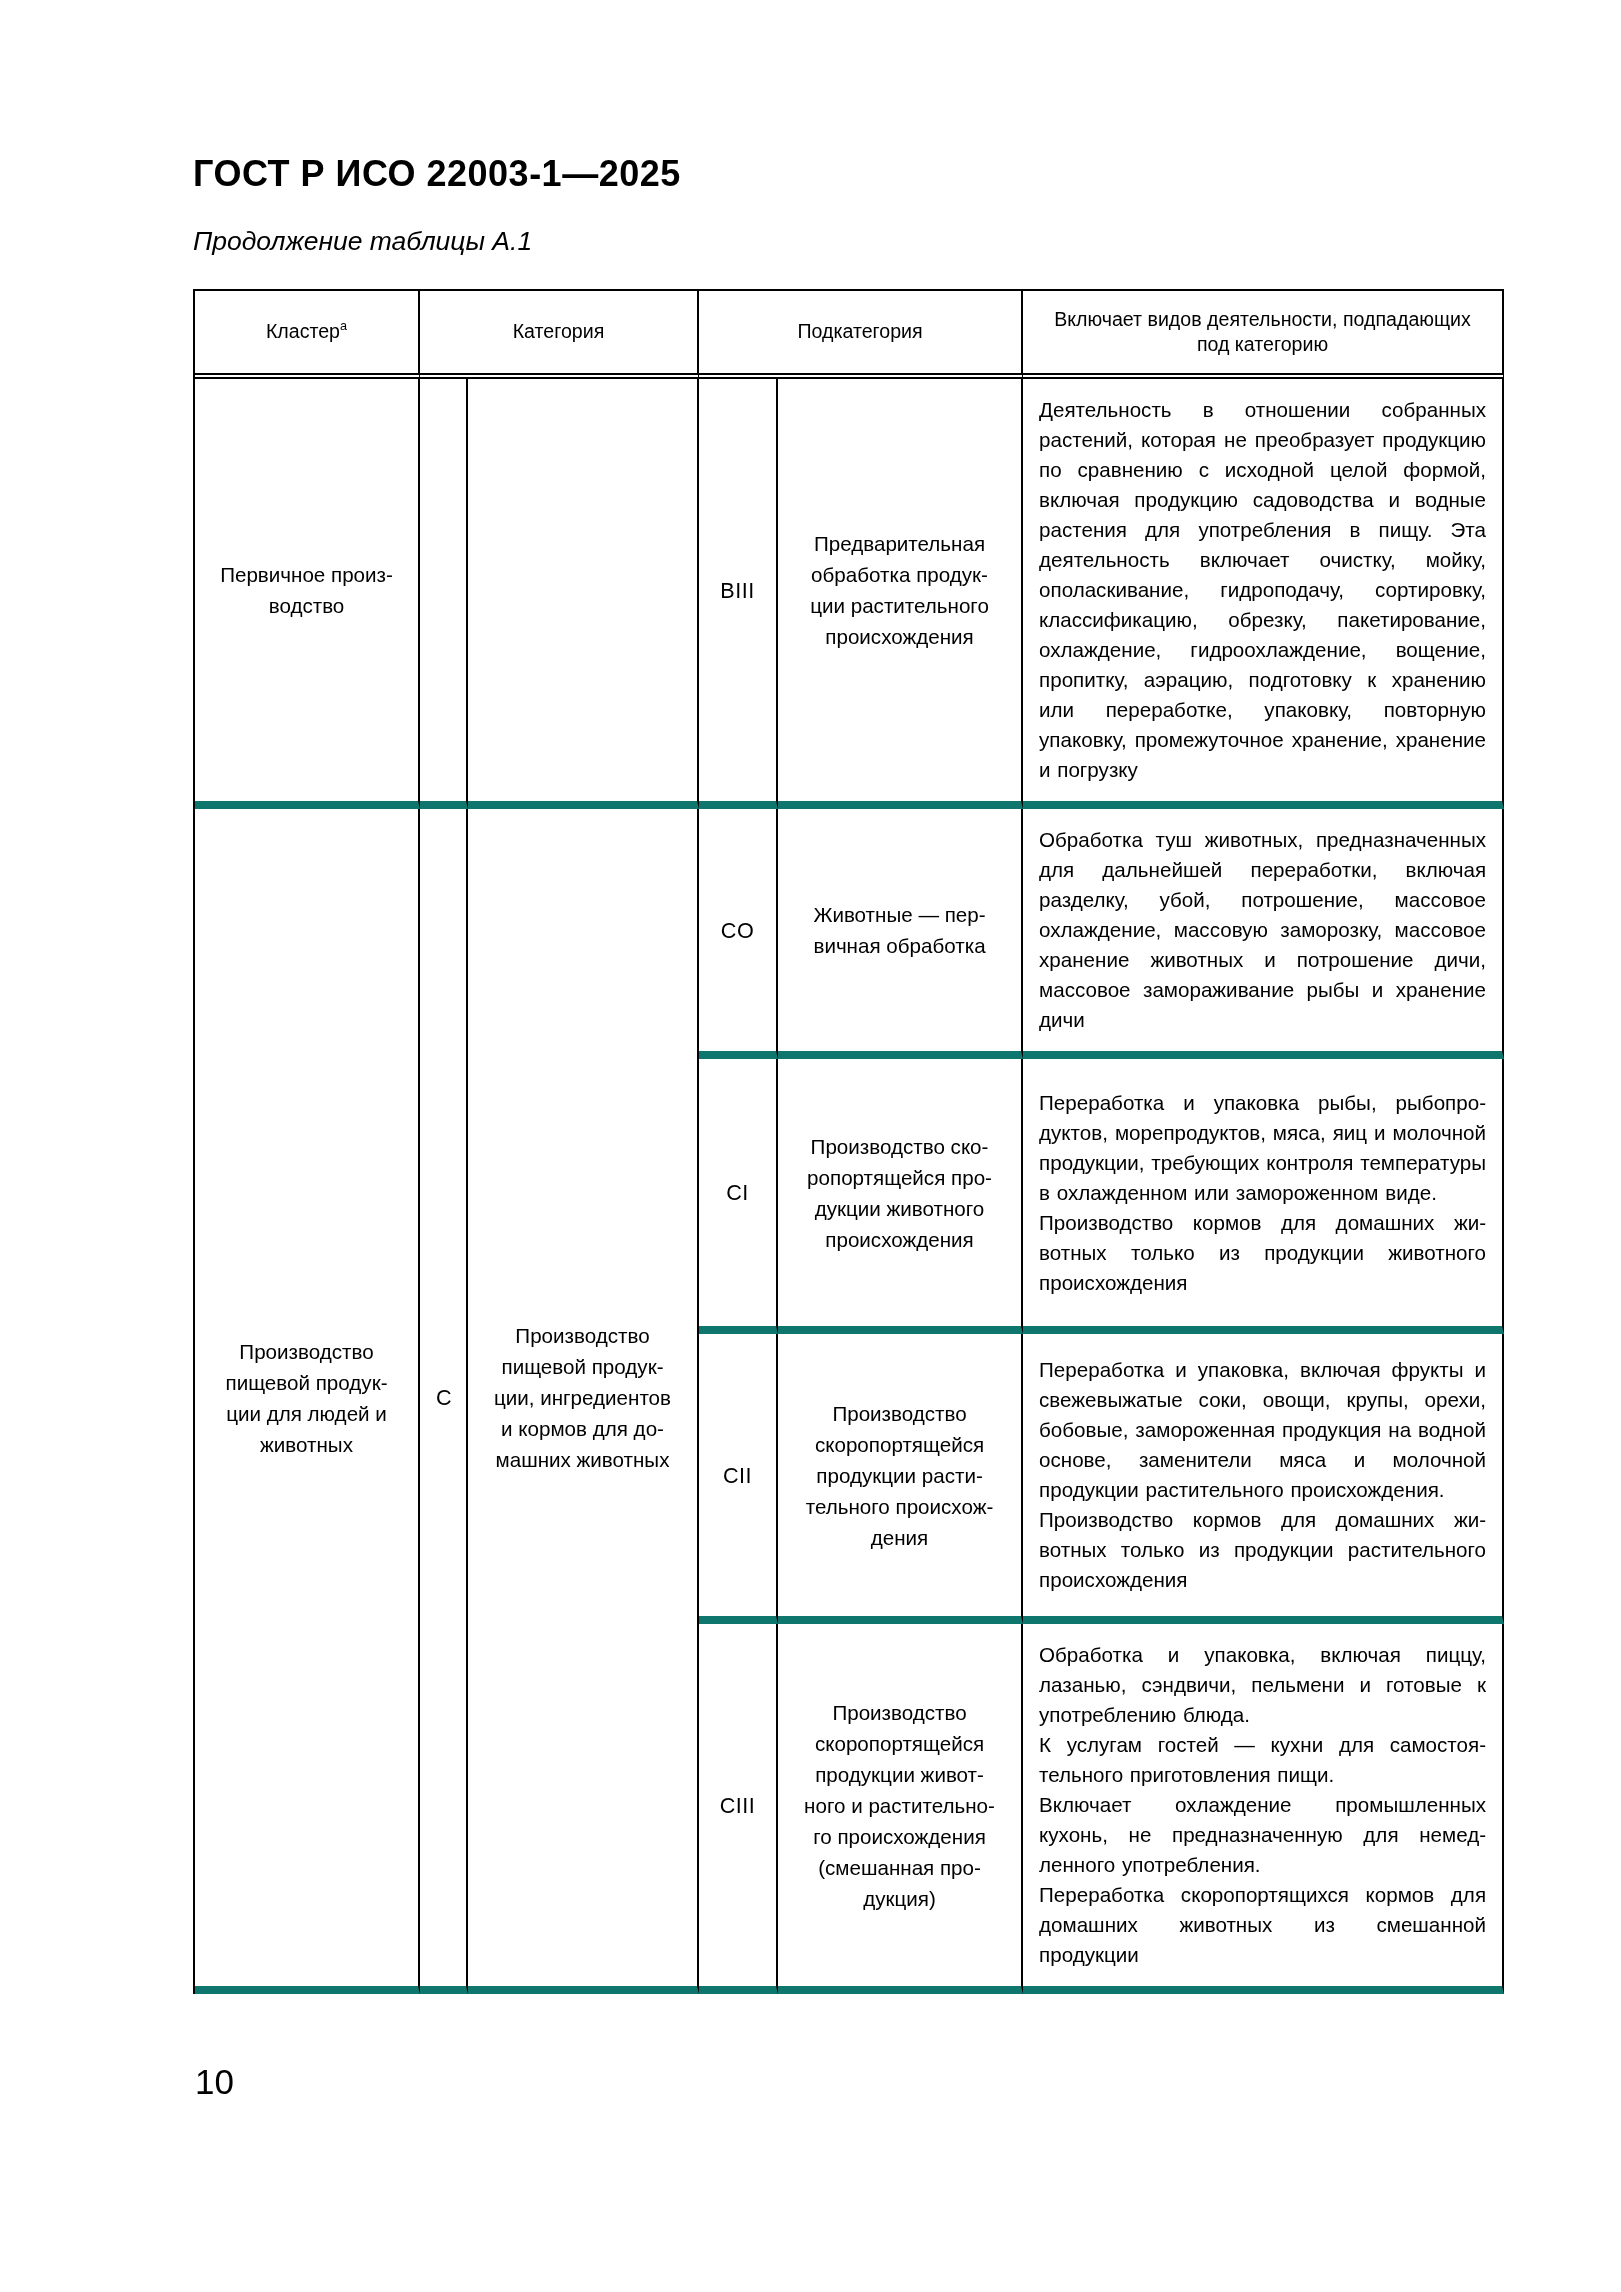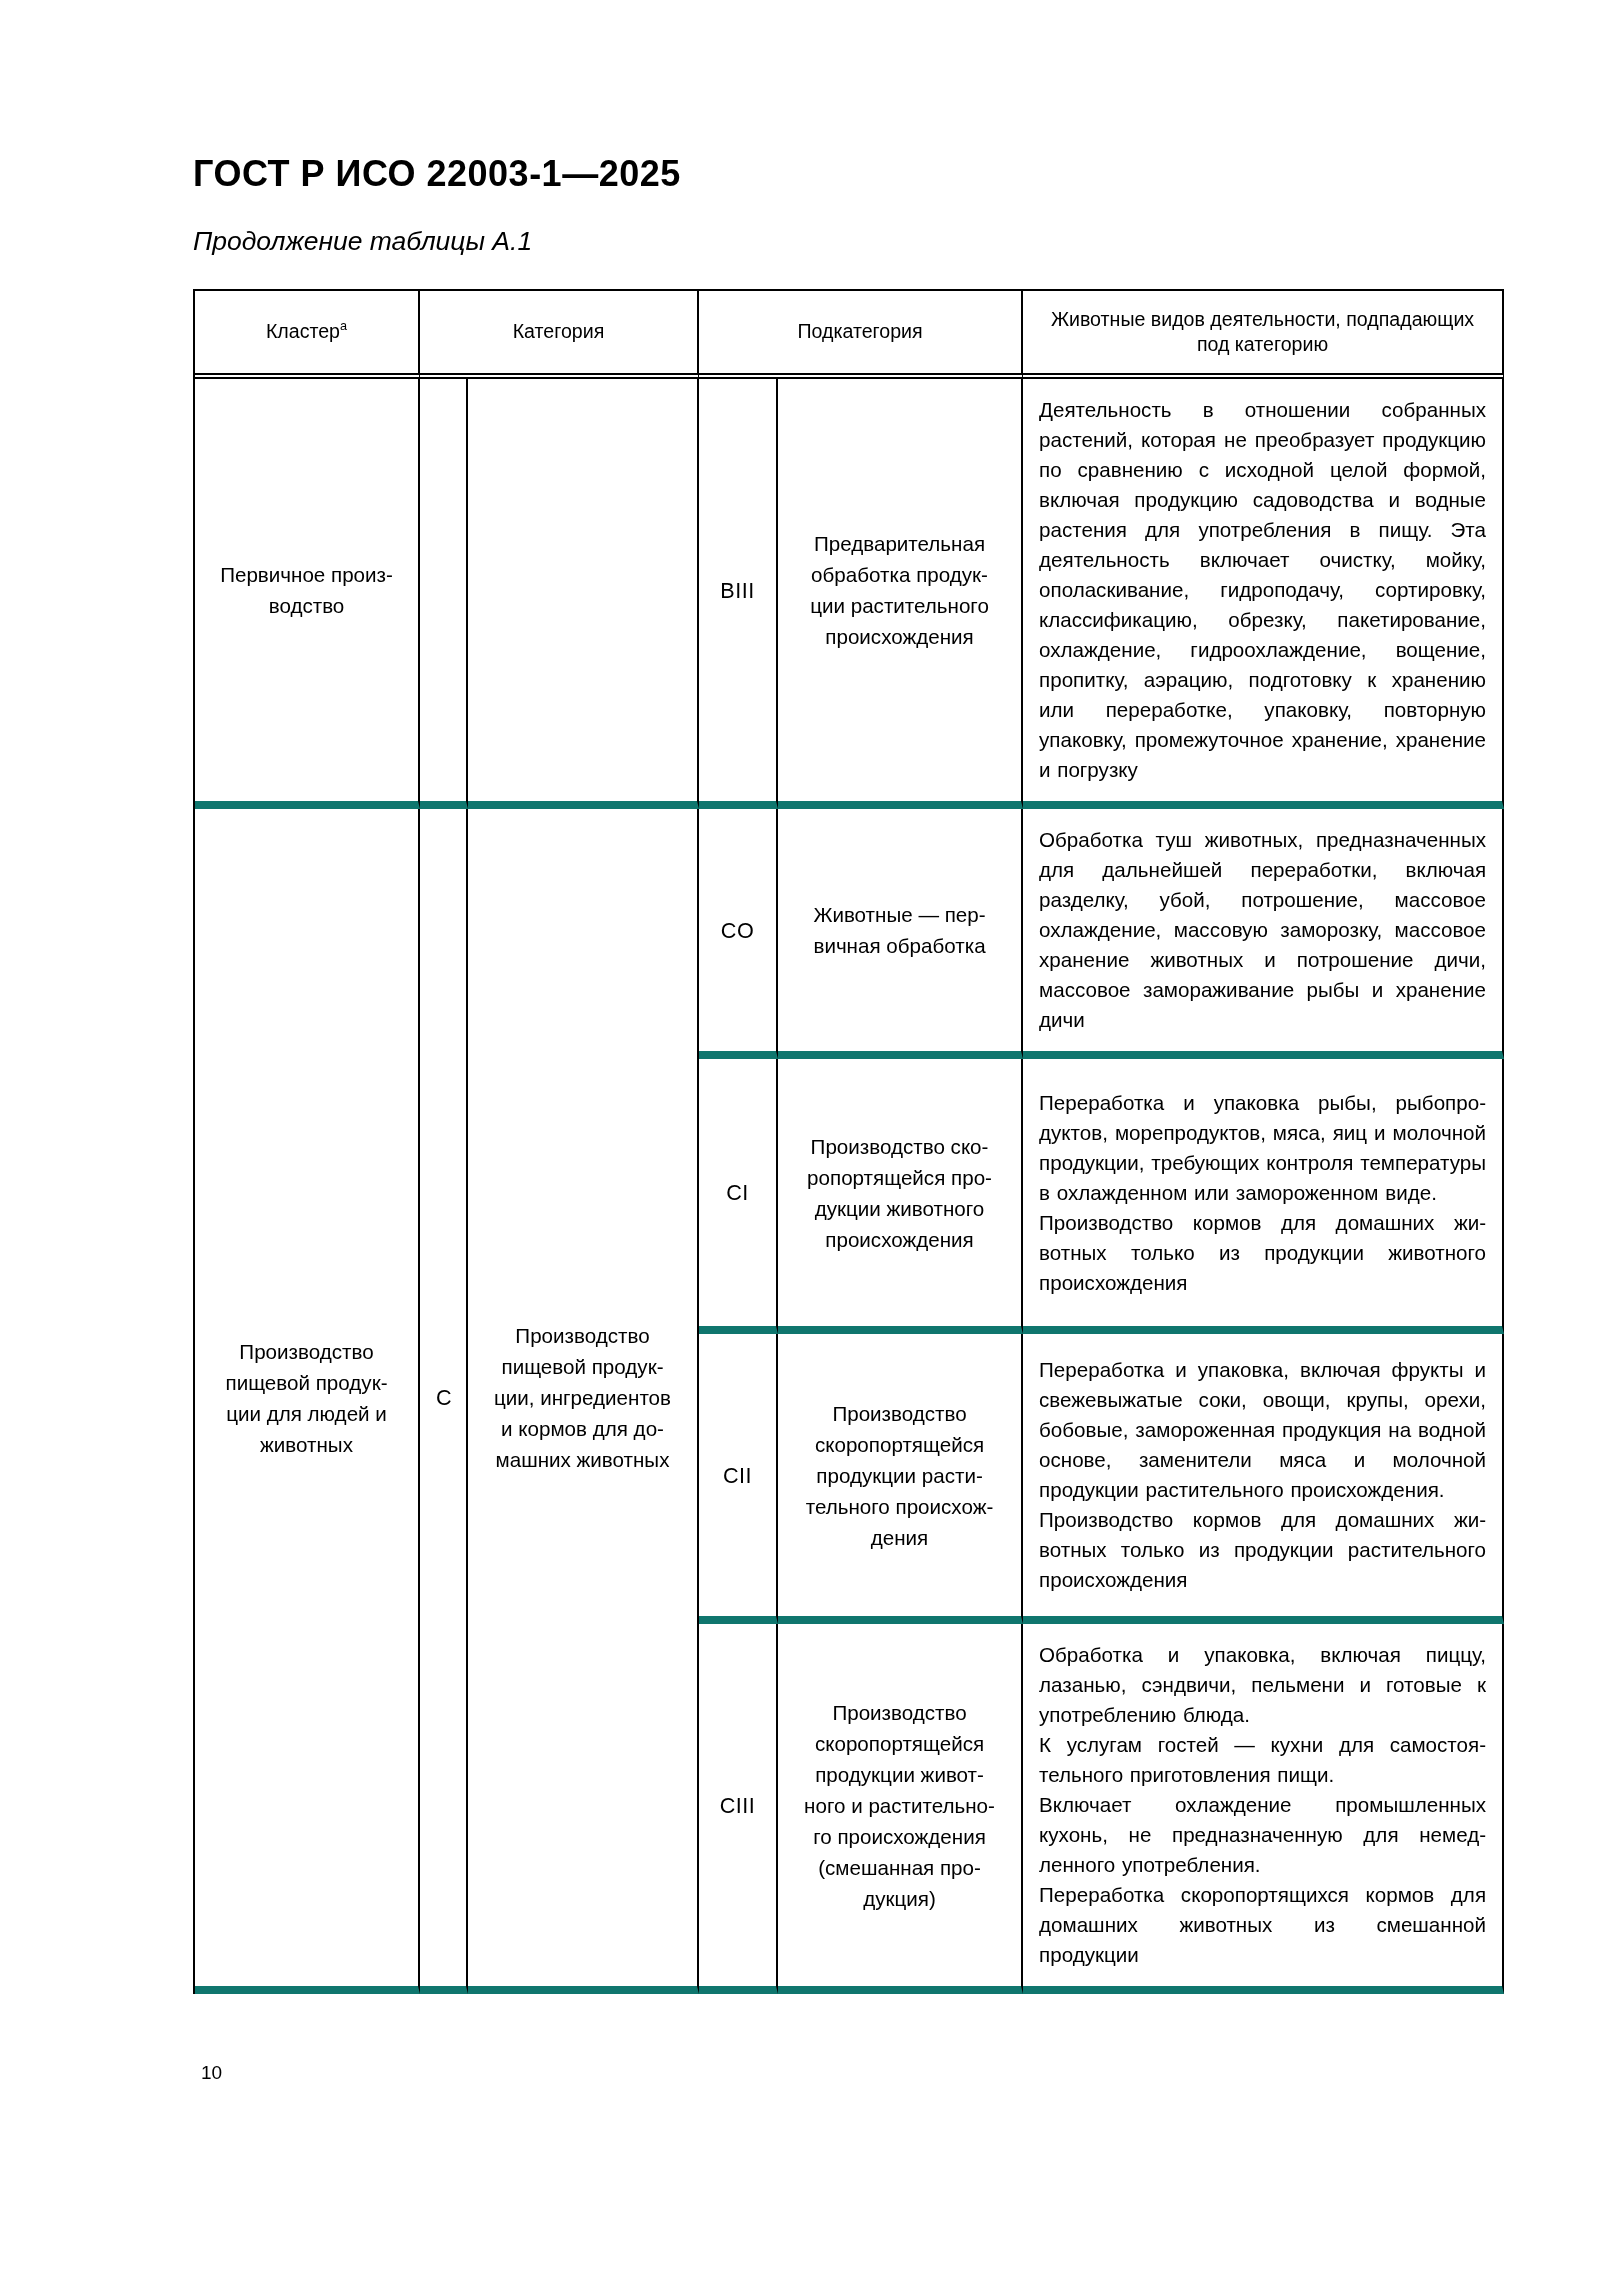--- a/index.html
+++ b/index.html
@@ -16,22 +16,22 @@
     position:absolute;left:193px;top:153px;
     font-size:36px;font-weight:bold;letter-spacing:0.5px;
     white-space:nowrap;
   }
   .table-caption{
     position:absolute;left:193px;top:226px;
     font-size:26.5px;font-style:italic;
     white-space:nowrap;
   }
   .page-number{
-    position:absolute;left:201px;top:2062px;
-    font-size:19px;
+    position:absolute;left:195px;top:2062px;
+    font-size:35px;
   }
 
   table.gost{
     position:absolute;left:193px;top:289px;
     width:1310px;
     border-collapse:separate;border-spacing:0;
     table-layout:fixed;
     border-top:2px solid #000;
     border-left:2px solid #000;
     font-size:20.6px;
@@ -92,21 +92,21 @@
       <col style="width:231px">
       <col style="width:79px">
       <col style="width:245px">
       <col style="width:481px">
     </colgroup>
     <thead>
       <tr style="height:88px">
         <th><span>Кластер</span><sup class="fnote">а</sup></th>
         <th colspan="2">Категория</th>
         <th colspan="2">Подкатегория</th>
-        <th class="pre">Животные видов деятельности, подпадающих
+        <th class="pre">Включает видов деятельности, подпадающих
 под категорию</th>
       </tr>
     </thead>
     <tbody>
       <tr style="height:421px">
         <td class="ctr">Первичное произ-
 водство</td>
         <td class="ctr"></td>
         <td class="ctr"></td>
         <td class="ctr code">BIII</td>

